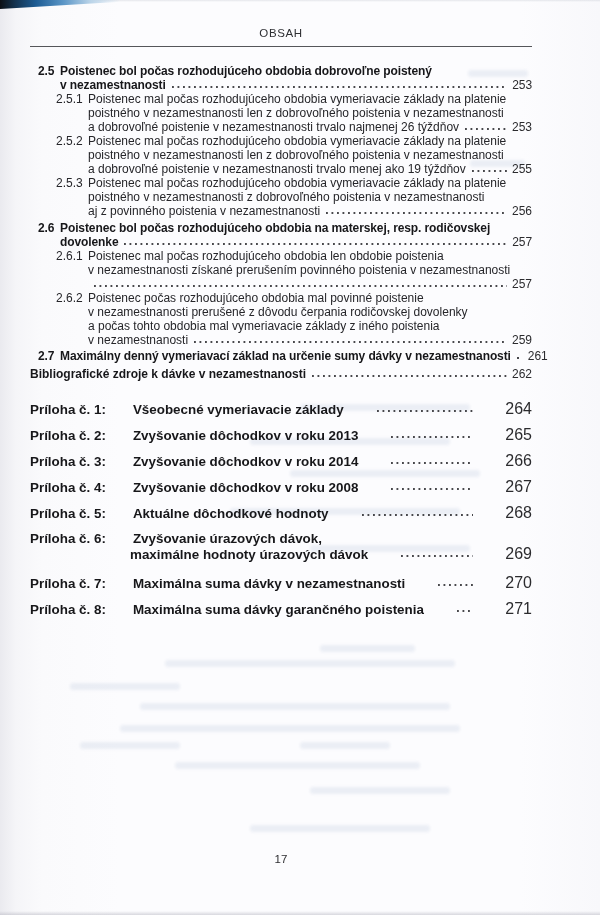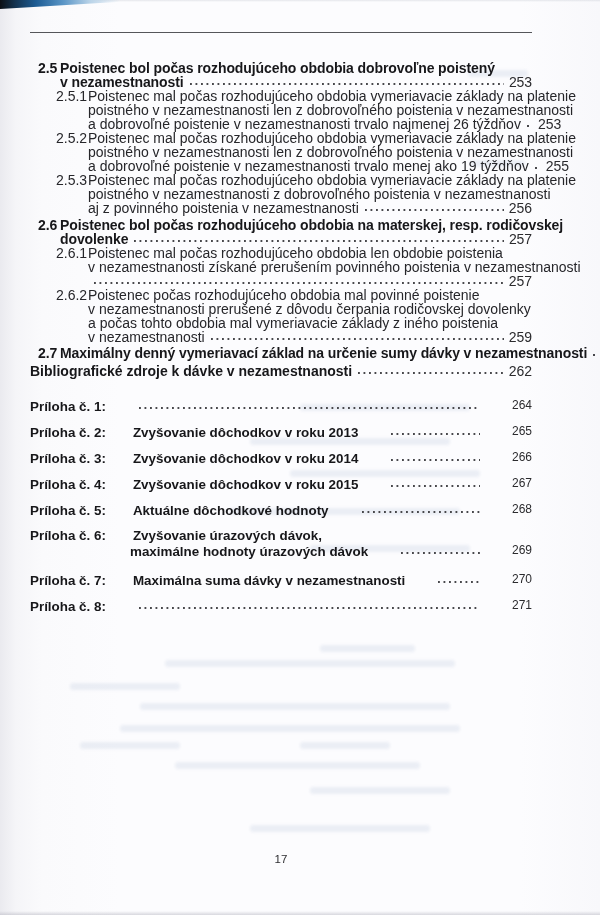--- a/index.html
+++ b/index.html
@@ -26,21 +26,21 @@
     clip-path:polygon(0 0, 150px 0, 0 100%);
   }
   .page { position:absolute; left:30px; top:26px; width:502px; }
 
   .header-title {
     text-align:center; font-size:11.5px; letter-spacing:0.6px;
     color:#2e2f33; line-height:14px;
   }
   .header-rule { margin-top:6px; border-top:1.5px solid #55565a; }
 
-  .toc { margin-top:28px; font-size:14px; line-height:14px; color:#26262a; }
+  .toc { margin-top:17px; font-size:12px; line-height:14px; color:#26262a; }
   .toc .entry { position:relative; }
   .toc .lbl { position:absolute; top:0; }
   .toc .entry.h2 { font-weight:700; margin-top:2.5px; color:#17171a; letter-spacing:-0.1px; }
   .toc .entry.h2 .lbl { left:8px; }
   .toc .entry.h2 .line { padding-left:30px; }
   .toc .entry.sub .lbl { left:26px; }
   .toc .entry.sub .line { padding-left:58px; }
   .toc .entry.plainbold { font-weight:700; margin-top:4px; color:#17171a; }
   .toc .entry.plainbold .line { padding-left:0; }
   .toc .line { white-space:nowrap; }
@@ -50,21 +50,21 @@
     flex:1 1 auto; min-width:6px; margin:0 5px 0 6px; align-self:stretch;
     background-image:radial-gradient(circle at 1px 1.2px, #47474b 1px, rgba(0,0,0,0) 1.15px);
     background-size:5.5px 3px; background-repeat:repeat-x;
     background-position:left bottom 3px;
   }
   .att { margin-top:20px; }
   .att-entry { font-size:13.4px; font-weight:700; line-height:15px; margin-bottom:10px; color:#17171a; }
   .att-entry.tall { margin-bottom:13px; }
   .att-entry .line { display:flex; align-items:flex-end; white-space:nowrap;gap:27px; }
   .att-lbl { flex:0 0 73px; }
-  .att-entry .pg { font-weight:400; font-size:12px; color:#2b2b2e; flex:0 0 auto; padding-bottom:1px; }
+  .att-entry .pg { font-weight:400; font-size:16px; color:#2b2b2e; flex:0 0 auto; padding-bottom:1px; }
   .att-entry .leader { background-position:left bottom 4px; }
 
   .footer {
     position:absolute; left:30px; top:853px; width:502px; text-align:center;
     font-size:11.5px; color:#2e2e31;
   }
   .ghosts { position:absolute; left:0; top:0; width:600px; height:915px; pointer-events:none; filter:blur(1.4px); }
   .ghosts div { position:absolute; height:7px; border-radius:3px; background:rgba(150,166,196,0.16); }
 </style>
 </head>
@@ -87,20 +87,21 @@
     <div style="left:140px; top:703px; width:310px;"></div>
     <div style="left:120px; top:725px; width:340px;"></div>
     <div style="left:80px;  top:742px; width:100px;"></div>
     <div style="left:300px; top:742px; width:90px;"></div>
     <div style="left:175px; top:762px; width:245px;"></div>
     <div style="left:310px; top:787px; width:140px;"></div>
     <div style="left:250px; top:825px; width:180px;"></div>
   </div>
 
   <div class="page">
+    <div class="header-title">OBSAH</div>
     <div class="header-rule"></div>
 
     <div class="toc" id="toc">
         <div class="entry h2">
           <span class="lbl">2.5</span>
           <div class="line"><span class="txt">Poistenec bol počas rozhodujúceho obdobia dobrovoľne poistený</span></div>
           <div class="line last">
             <span class="txt">v nezamestnanosti</span>
             <span class="leader"></span>
             <span class="pg">253</span>
@@ -179,20 +180,21 @@
             <span class="leader"></span>
             <span class="pg">262</span>
           </div>
         </div>
       </div>
 
     <div class="att" id="att">
         <div class="att-entry">
           <div class="line last">
             <span class="att-lbl">Príloha č. 1:</span>
+            <span class="txt">Všeobecné vymeriavacie základy</span>
             <span class="leader"></span>
             <span class="pg">264</span>
           </div>
         </div>
         <div class="att-entry">
           <div class="line last">
             <span class="att-lbl">Príloha č. 2:</span>
             <span class="txt">Zvyšovanie dôchodkov v roku 2013</span>
             <span class="leader"></span>
             <span class="pg">265</span>
@@ -202,21 +204,21 @@
           <div class="line last">
             <span class="att-lbl">Príloha č. 3:</span>
             <span class="txt">Zvyšovanie dôchodkov v roku 2014</span>
             <span class="leader"></span>
             <span class="pg">266</span>
           </div>
         </div>
         <div class="att-entry">
           <div class="line last">
             <span class="att-lbl">Príloha č. 4:</span>
-            <span class="txt">Zvyšovanie dôchodkov v roku 2015</span>
+            <span class="txt">Zvyšovanie dôchodkov v roku 2008</span>
             <span class="leader"></span>
             <span class="pg">267</span>
           </div>
         </div>
         <div class="att-entry">
           <div class="line last">
             <span class="att-lbl">Príloha č. 5:</span>
             <span class="txt">Aktuálne dôchodkové hodnoty</span>
             <span class="leader"></span>
             <span class="pg">268</span>
@@ -238,20 +240,21 @@
           <div class="line last">
             <span class="att-lbl">Príloha č. 7:</span>
             <span class="txt">Maximálna suma dávky v nezamestnanosti</span>
             <span class="leader"></span>
             <span class="pg">270</span>
           </div>
         </div>
         <div class="att-entry">
           <div class="line last">
             <span class="att-lbl">Príloha č. 8:</span>
+            <span class="txt">Maximálna suma dávky garančného poistenia</span>
             <span class="leader"></span>
             <span class="pg">271</span>
           </div>
         </div>
       </div>
   </div>
 
   <div class="footer">17</div>
 </div>
 

